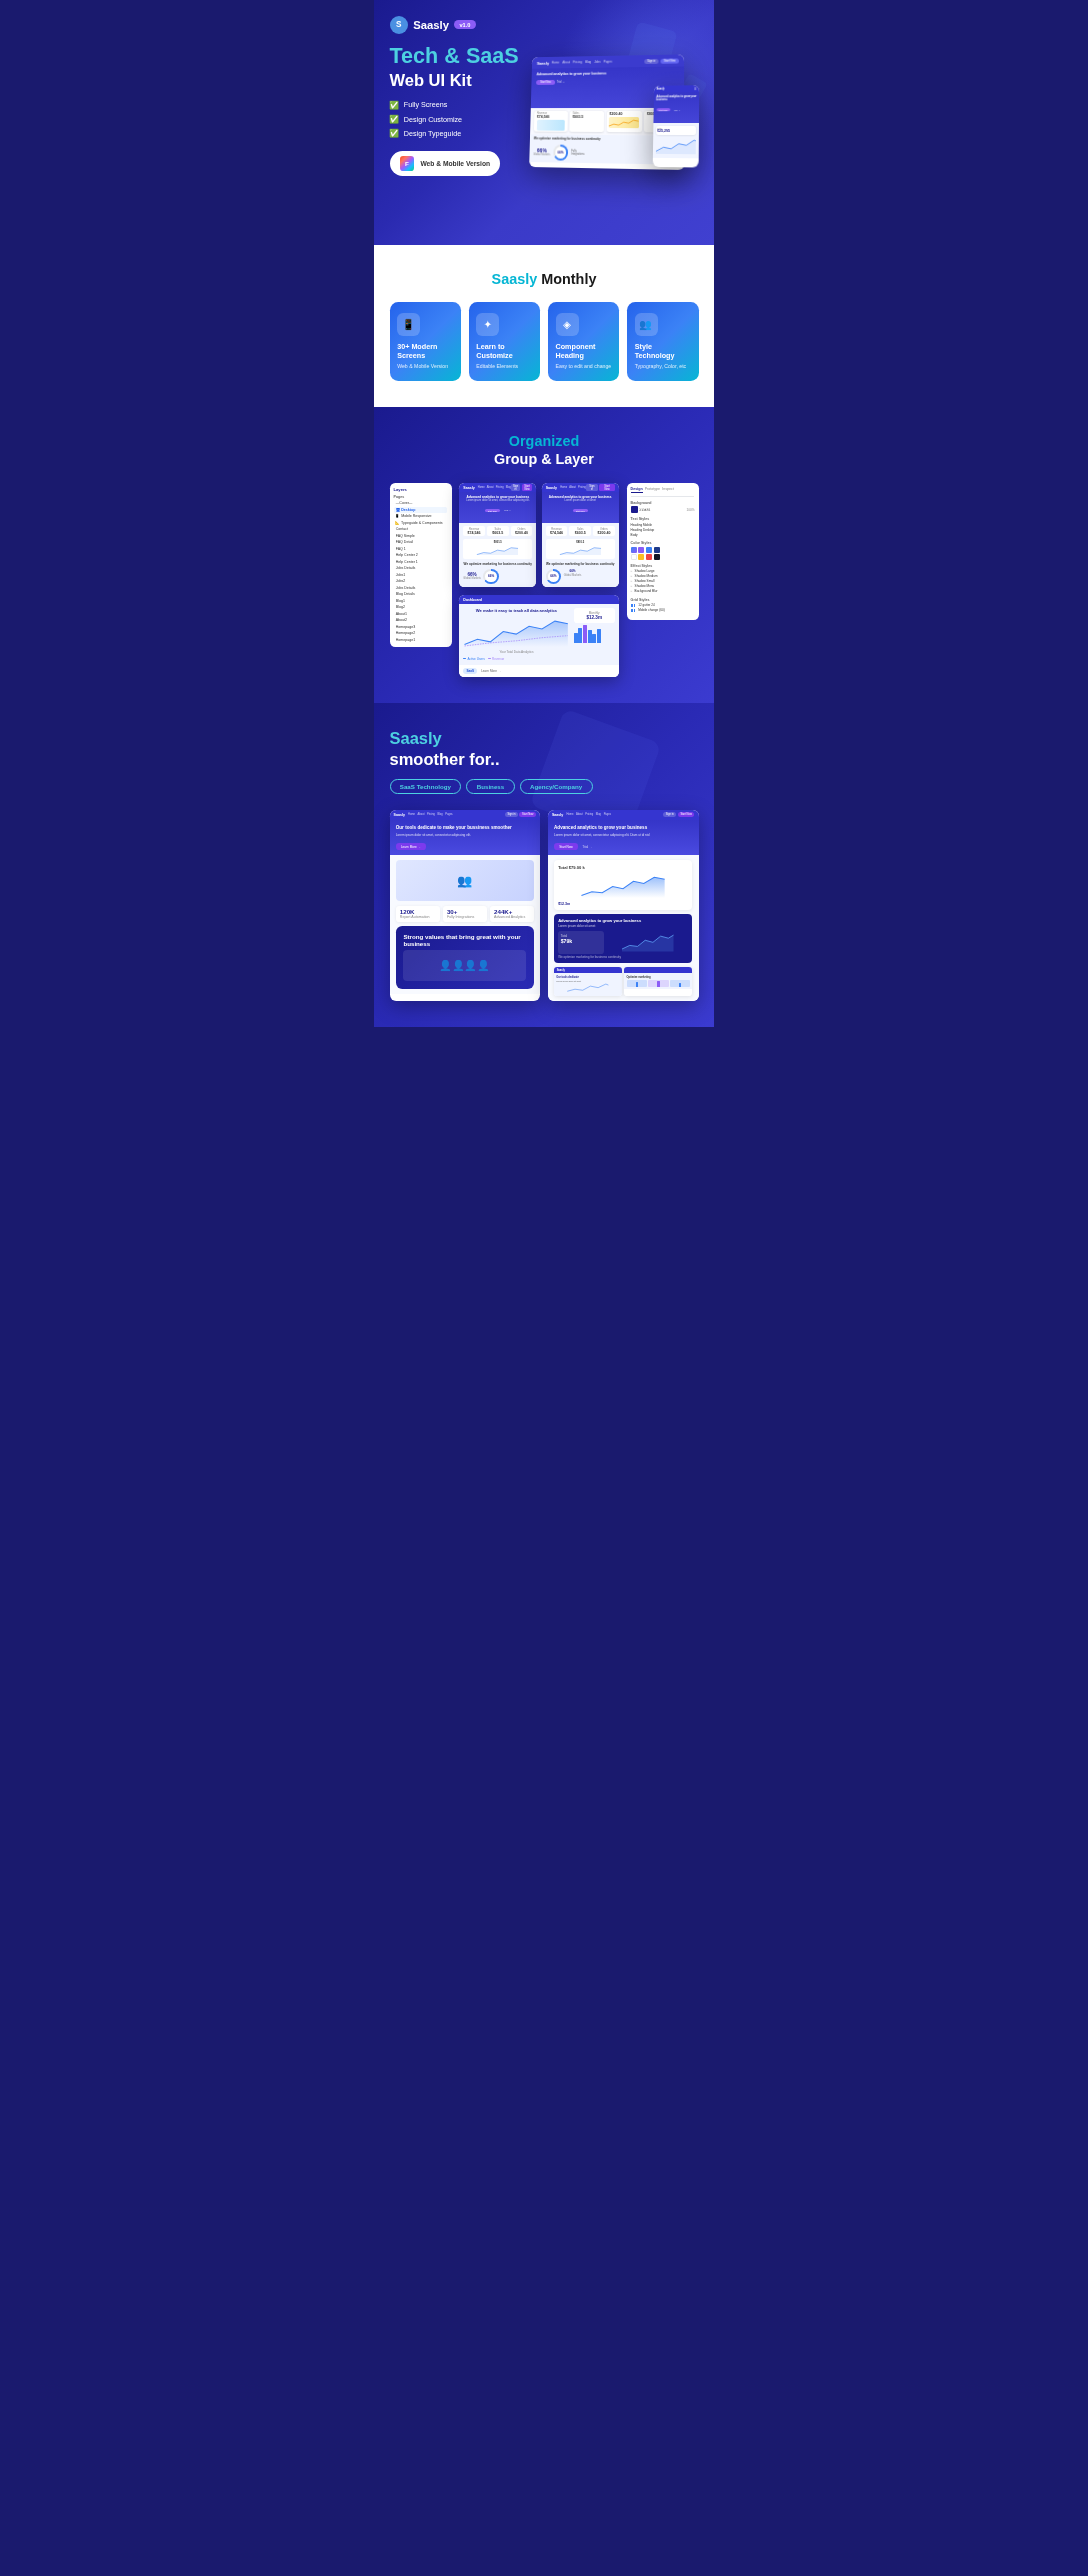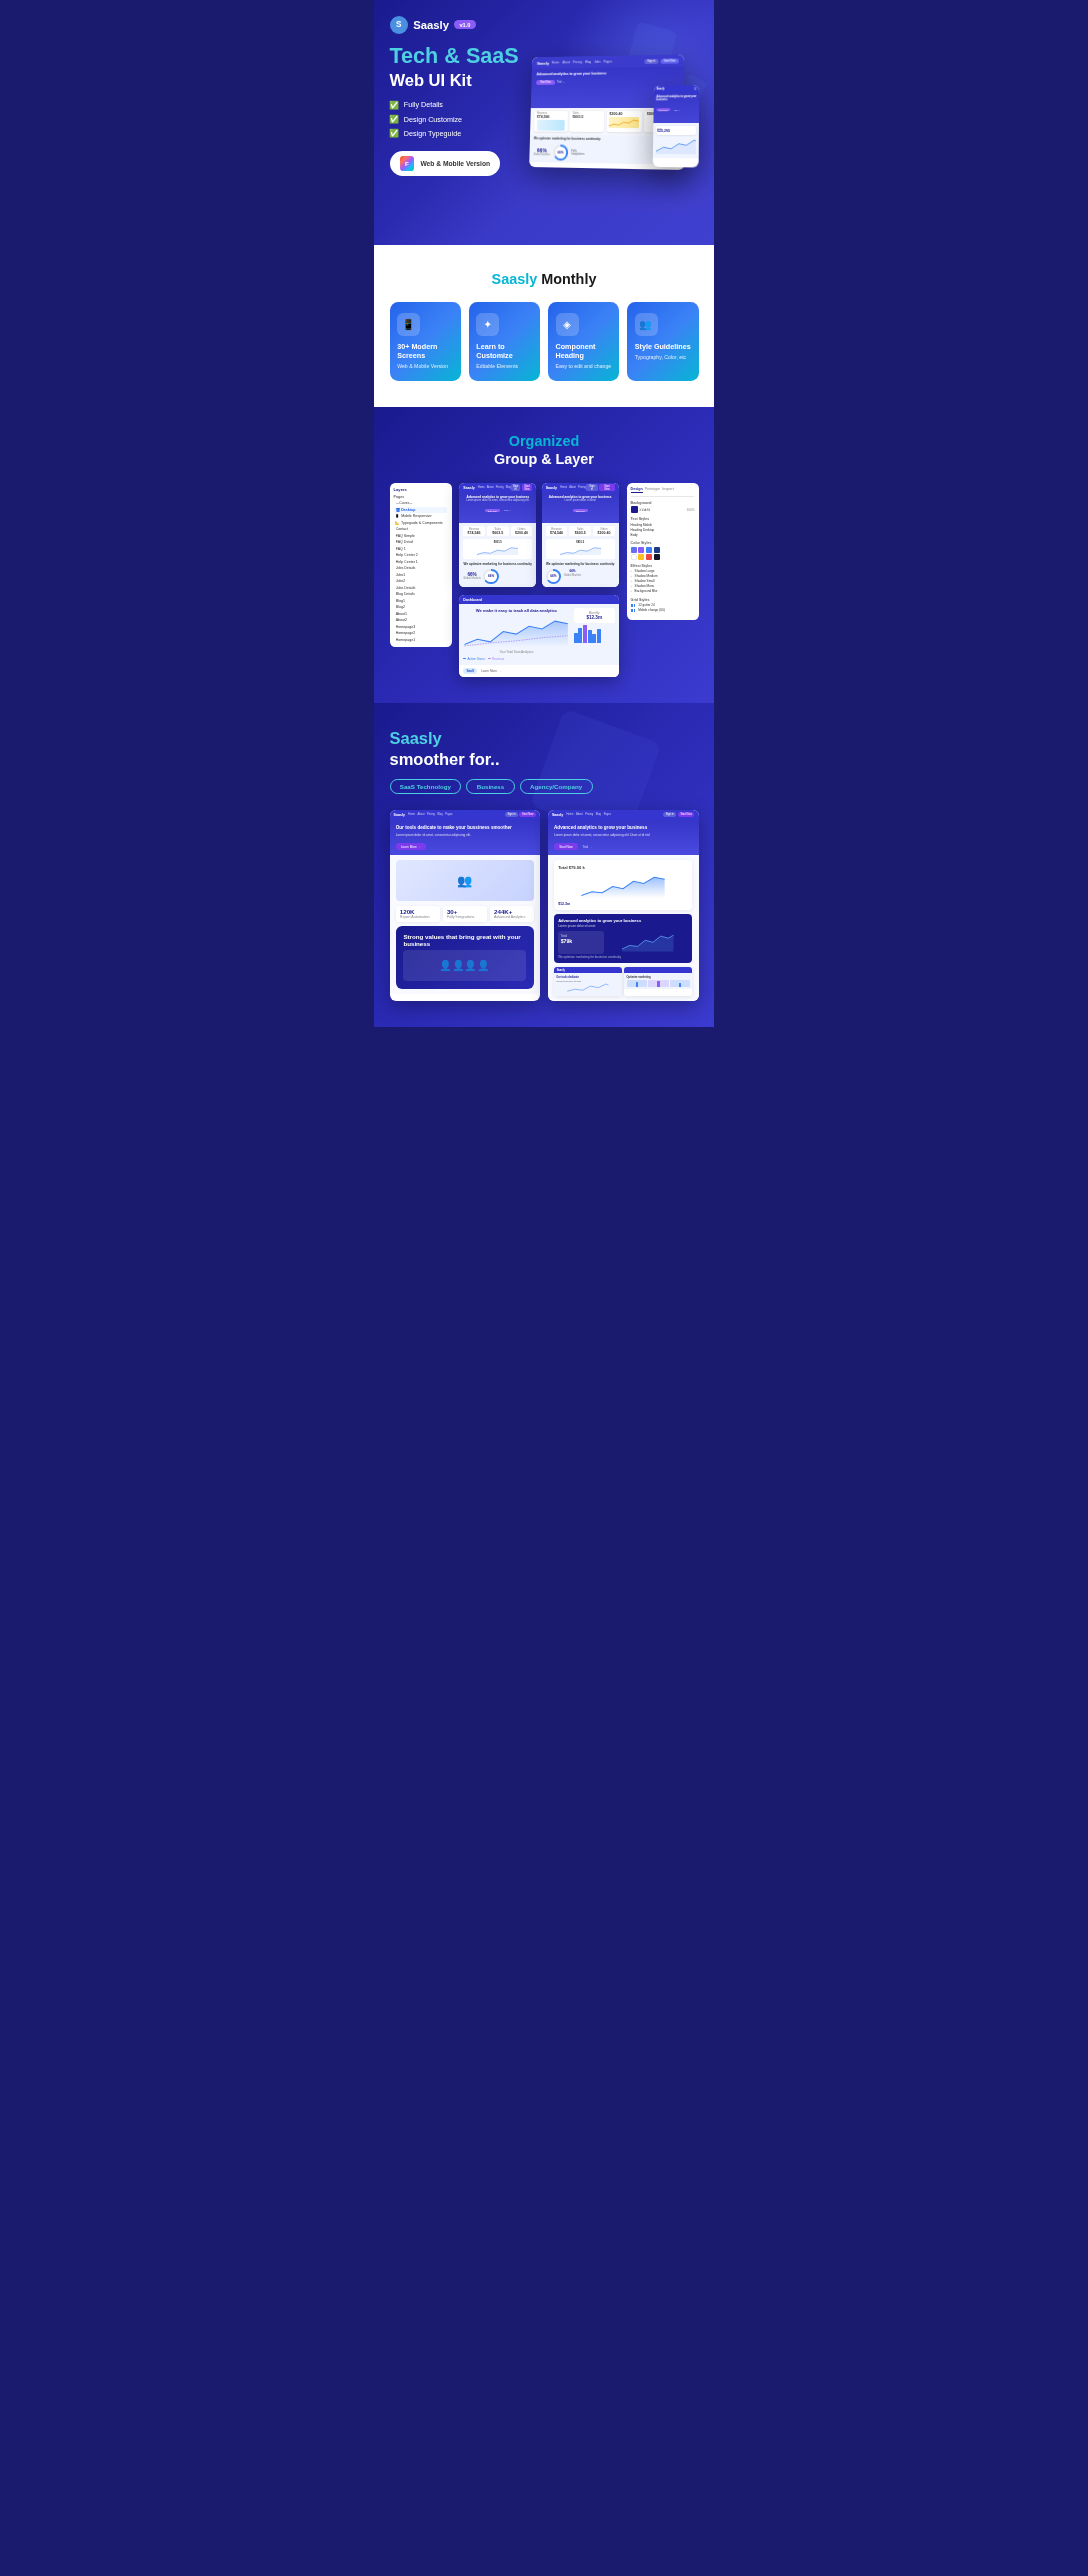--- a/index.html
+++ b/index.html
@@ -537,21 +537,21 @@
 
   <div class="hero-content">
     <div class="hero-left">
       <div class="hero-title-main">
         <span class="hero-title-cyan">Tech &amp; SaaS</span>
       </div>
       <div class="hero-subtitle">Web UI Kit</div>
       <ul class="hero-features">
         <li>
             <span class="check-icon">✅</span>
-            <span>Fully Details</span>
+            <span>Fully Screens</span>
           </li>
         <li>
             <span class="check-icon">✅</span>
             <span>Design Customize</span>
           </li>
         <li>
             <span class="check-icon">✅</span>
             <span>Design Typeguide</span>
           </li>
       </ul>
@@ -663,21 +663,21 @@
       <div class="feature-title">Learn to Customize</div>
       <div class="feature-desc">Editable Elements</div>
     </div>
     <div class="feature-card">
       <div class="feature-icon-wrap">◈</div>
       <div class="feature-title">Component Heading</div>
       <div class="feature-desc">Easy to edit and change</div>
     </div>
     <div class="feature-card">
       <div class="feature-icon-wrap">👥</div>
-      <div class="feature-title">Style Guidelines</div>
+      <div class="feature-title">Style Technology</div>
       <div class="feature-desc">Typography, Color, etc</div>
     </div>
   </div>
 </section>
 
 <section class="organized-section">
   <h2 class="organized-title">
     <span class="organized-title-cyan">Organized</span>
   </h2>
   <h3 class="organized-subtitle">Group &amp; Layer</h3>

